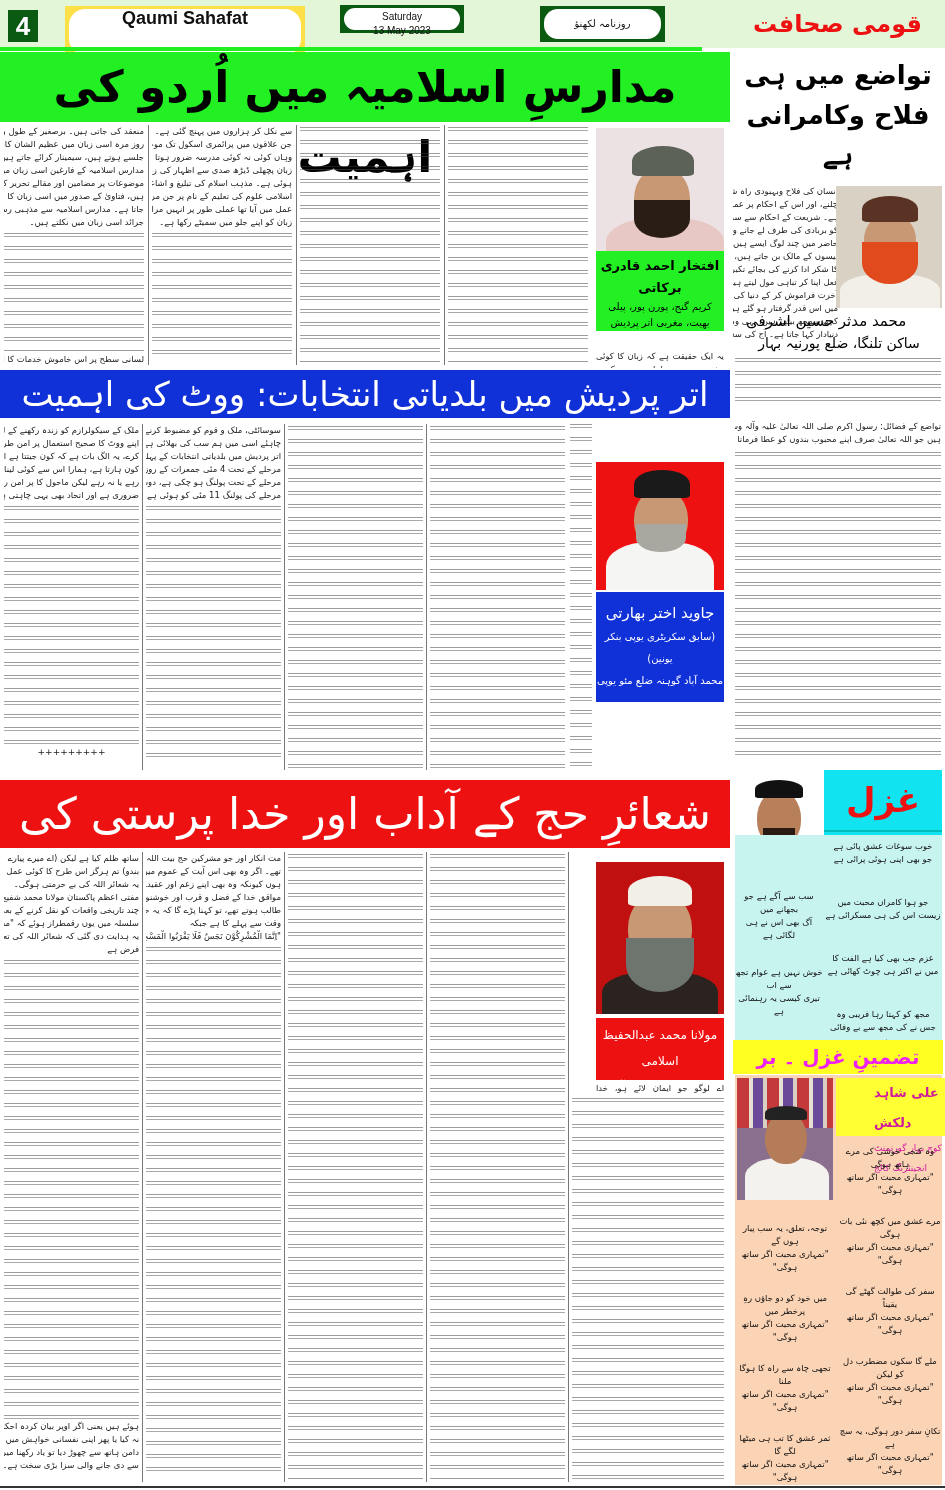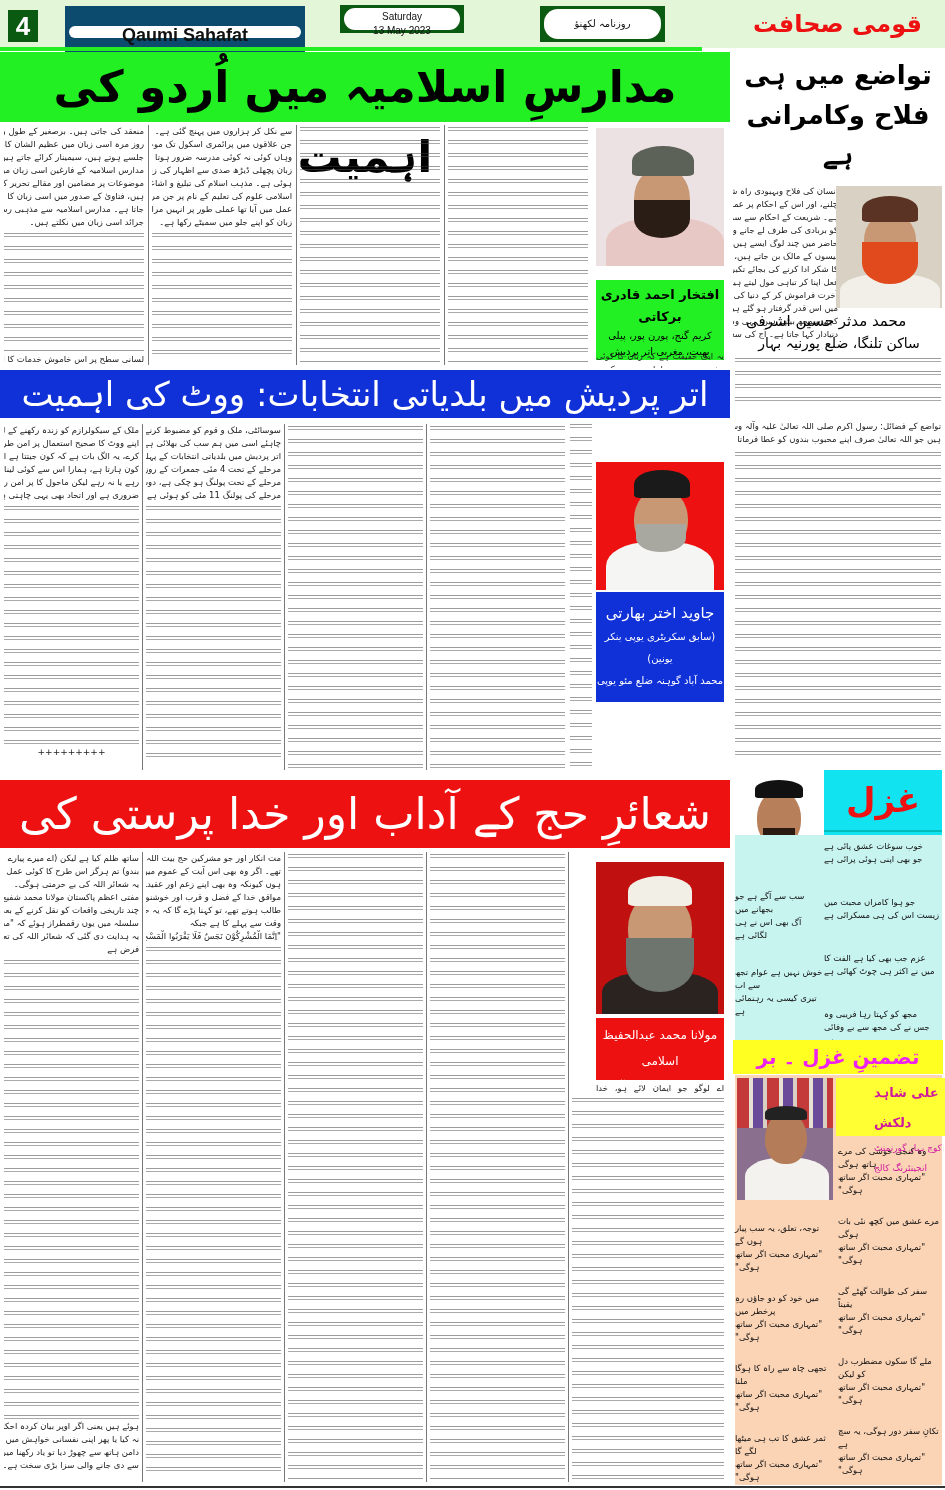--- a/index.html
+++ b/index.html
@@ -1,21 +1,21 @@
 <!DOCTYPE html>
 <html><head>
 <meta charset="utf-8">
 <style>
   * { box-sizing: border-box; margin: 0; padding: 0; }
   body { width: 945px; height: 1490px; background: #ffffff; font-family: "DejaVu Sans", sans-serif; position: relative; overflow: hidden; }
   .abs { position: absolute; }
   
   .masthead { left: 0; top: 0; width: 945px; height: 48px; background: #e3f6d8; }
   .pageno { left: 8px; top: 10px; width: 30px; height: 32px; background: #0b5a12; color: #fff; font-family: "Liberation Sans", sans-serif; font-weight: bold; font-size: 26px; display: flex; align-items: center; justify-content: center; }
-  .brand-box { left: 65px; top: 6px; width: 240px; height: 52px; background: #0c4a6e; padding: 20px 4px; }
+  .brand-box { left: 65px; top: 6px; width: 240px; height: 52px; background: #fde047; padding: 3px 4px; }
   .brand-inner { width: 100%; height: 100%; background: #fff; border-radius: 16px; text-align: center; font-family: "Liberation Sans", sans-serif; }
   .brand-title { font-weight: bold; font-size: 18px; line-height: 18px; color: #111; }
   .brand-sub { font-weight: bold; font-size: 9px; color: #111; line-height: 11px; margin-top: 44px; }
   .date-box { left: 340px; top: 5px; width: 124px; height: 28px; background: #0b5a12; padding: 3px 4px; }
   .date-inner { width: 100%; height: 100%; background: #fff; border-radius: 14px; text-align: center; font-family: "Liberation Sans", sans-serif; font-size: 10px; line-height: 14px; padding-top: 2px; color:#111; }
   .urdu-pill-box { left: 540px; top: 6px; width: 125px; height: 36px; background: #0b5a12; padding: 3px 4px; }
   .urdu-pill { width: 100%; height: 100%; background: #fff; border-radius: 14px; text-align: center; font-size: 10px; line-height: 30px; direction: rtl; color: #111; }
   .urdu-brand { left: 740px; top: 6px; width: 195px; height: 36px; text-align: center; color: #ee1111; font-size: 24px; font-weight: bold; direction: rtl; line-height: 36px; }
   .greenline { left: 0; top: 47px; width: 702px; height: 4px; background: #22ee22; }
   
@@ -36,21 +36,21 @@
   .face { position: absolute; border-radius: 50% 50% 45% 45%; background: #c89874; }
   .cap { position: absolute; border-radius: 50% 50% 10% 10%; }
   .beard { position: absolute; border-radius: 0 0 50% 50%; }
   .bodyshape { position: absolute; border-radius: 40% 40% 0 0; }
 
   .caption-box { color: #000; text-align: center; direction: rtl; font-weight: bold; }
   .ghazal-box { left: 824px; top: 770px; width: 118px; height: 130px; background: #12e3f0; }
   .ghazal-title { color: #ee1111; font-size: 34px; font-weight: bold; text-align: center; line-height: 60px; direction: rtl; }
   .ghazal-author { color: #e00; font-size: 11px; text-align: center; direction: rtl; line-height: 18px; margin-top: 4px; }
   .ghazal-body { left: 735px; top: 835px; width: 207px; height: 205px; background: #c8f4f0; }
-  .verse { font-size: 8.5px; line-height: 13px; direction: rtl; text-align: left; color: #111; }
+  .verse { font-size: 8.5px; line-height: 13px; direction: rtl; text-align: center; color: #111; }
   .tazmeen { left: 733px; top: 1040px; width: 210px; height: 34px; background: #ffff22; color: #ee22ee; font-size: 20px; font-weight: bold; text-align: center; line-height: 34px; direction: rtl; }
   .poem-bg { left: 735px; top: 1075px; width: 207px; height: 410px; background: #fbd3b5; }
   .poet-box { left: 836px; top: 1078px; width: 124px; height: 58px; background: #ffff33; text-align: left; direction: rtl; padding-left: 38px; }
 </style>
 </head>
 <body>
 
 <div class="abs masthead"></div>
 <div class="abs pageno">4</div>
 <div class="abs brand-box">
@@ -102,21 +102,21 @@
 <div class="abs lines" style="left:300px; top:127px; width:140px; height:236px;"></div>
 <div class="abs colrule" style="left:444px; top:125px; height:240px;"></div>
 <div class="abs lines" style="left:448px; top:127px; width:140px; height:236px;"></div>
 
 <div class="abs photo" style="left:596px; top:128px; width:128px; height:138px; background:#ece2e4;">
   <div class="bodyshape" style="left:10px; top:90px; width:118px; height:60px; background:#e8c8c4;"></div>
   <div class="face" style="left:38px; top:38px; width:56px; height:66px;"></div>
   <div class="beard" style="left:38px; top:72px; width:56px; height:38px; background:#2a1d16;"></div>
   <div class="cap" style="left:36px; top:18px; width:62px; height:30px; background:#5d6258;"></div>
 </div>
-<div class="abs caption-box" style="left:596px; top:280px; width:128px; height:80px; background:#22f022; padding-top:4px;">
+<div class="abs caption-box" style="left:596px; top:251px; width:128px; height:80px; background:#22f022; padding-top:4px;">
   <div style="font-size:13px; line-height:22px;">افتخار احمد قادری برکاتی</div>
   <div style="font-size:10px; line-height:16px; font-weight:normal;">کریم گنج، پورن پور، پیلی بھیت، مغربی اتر پردیش</div>
 </div>
 <div class="abs col" style="left:596px; top:350px; width:128px; height:18px;">یہ ایک حقیقت ہے کہ زبان کا کوئی مذہب نہیں ہوتا اور نہ یہ کسی خاص مذہب کی پابند ہو کر پروان چڑھتی ہے</div>
 
 <div class="abs side-head">تواضع میں ہی فلاح وکامرانی ہے</div>
 <div class="abs col" style="left:733px; top:185px; width:105px; height:165px;">
   <div class="col-line">انسان کی فلاح وبہبودی راہ شریعت پر</div>
   <div class="col-line">چلنے، اور اس کے احکام پر عمل کرنے میں مضمر</div>
   <div class="col-line">ہے۔ شریعت کے احکام سے سرموانحراف انسان</div>

